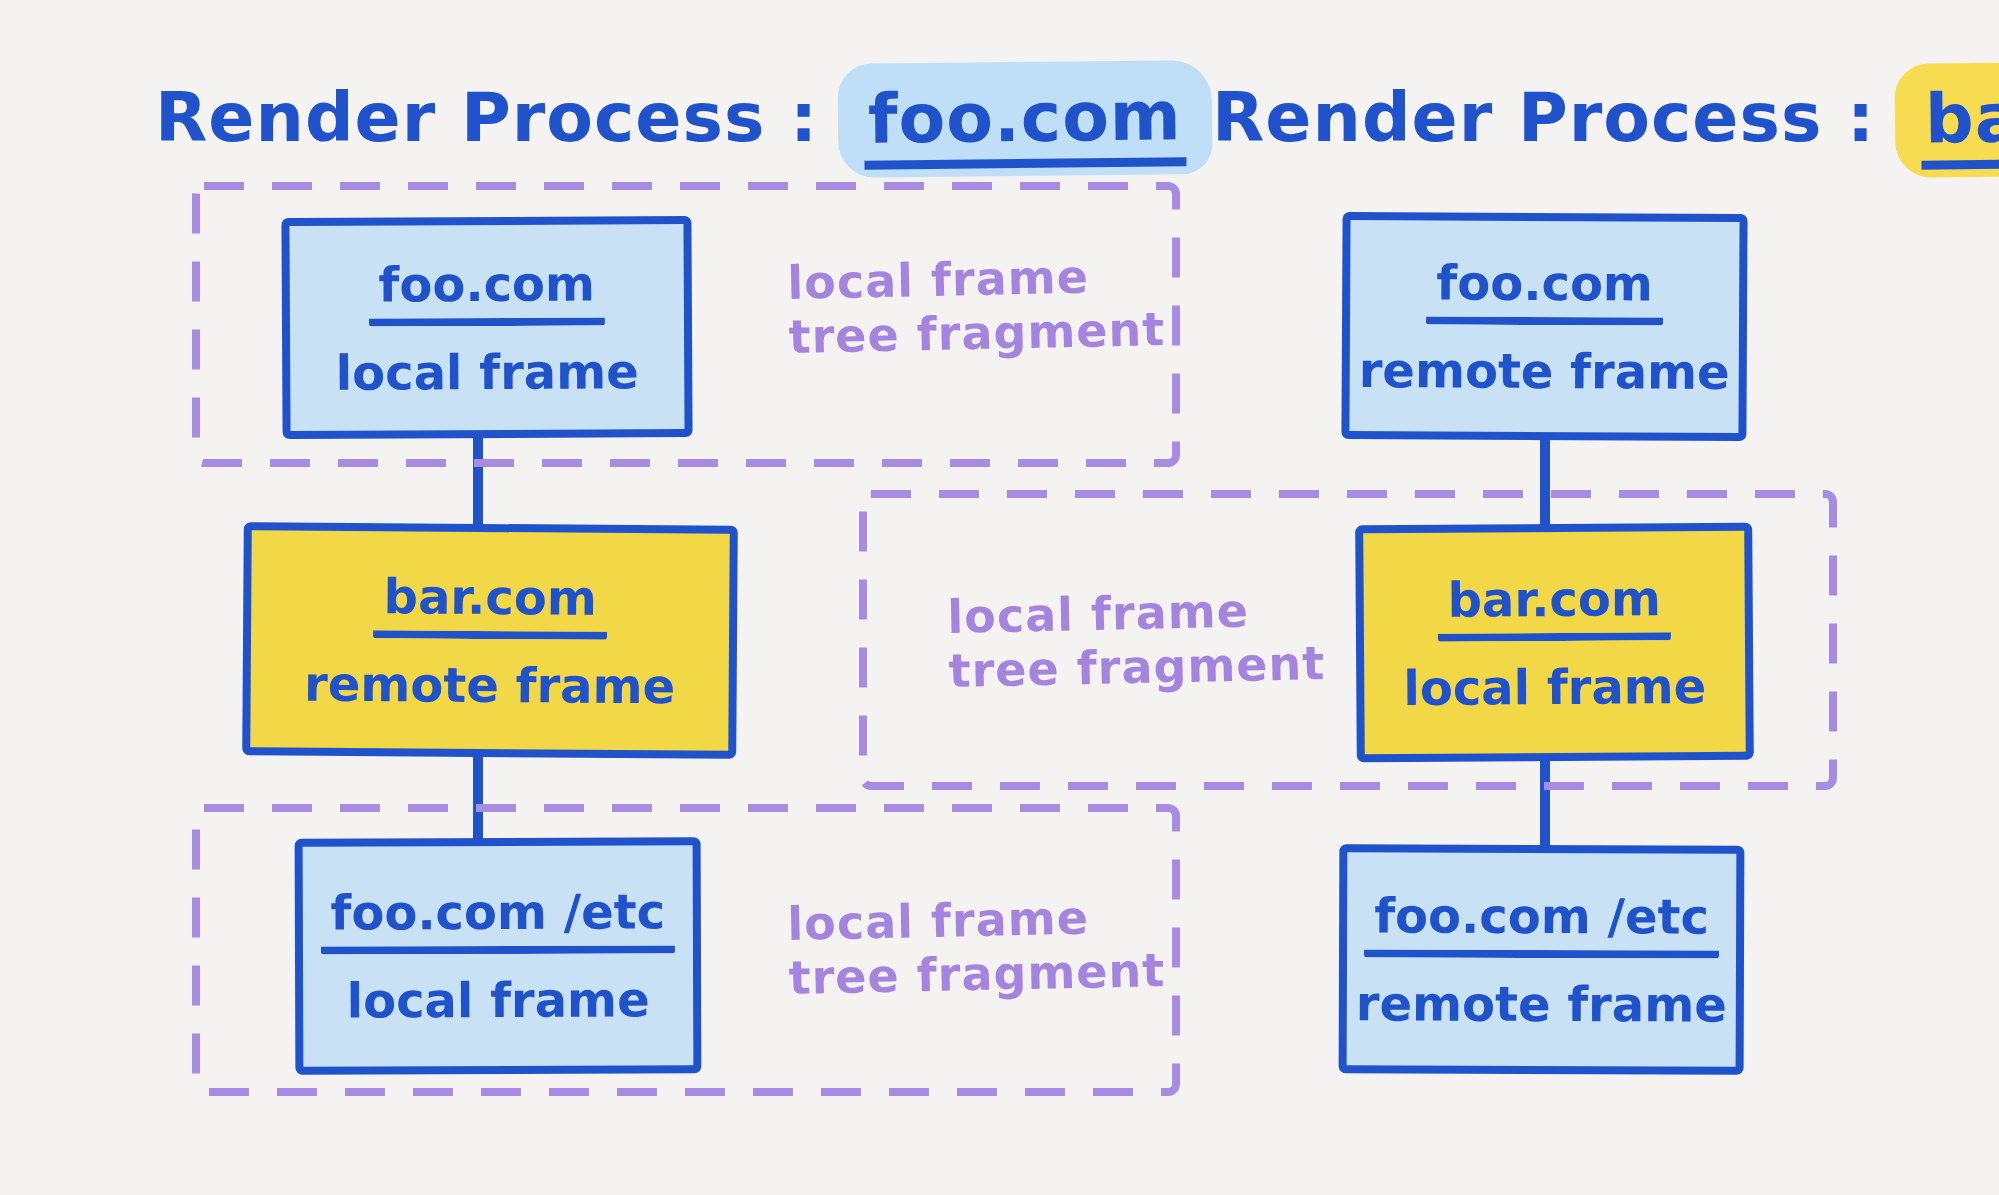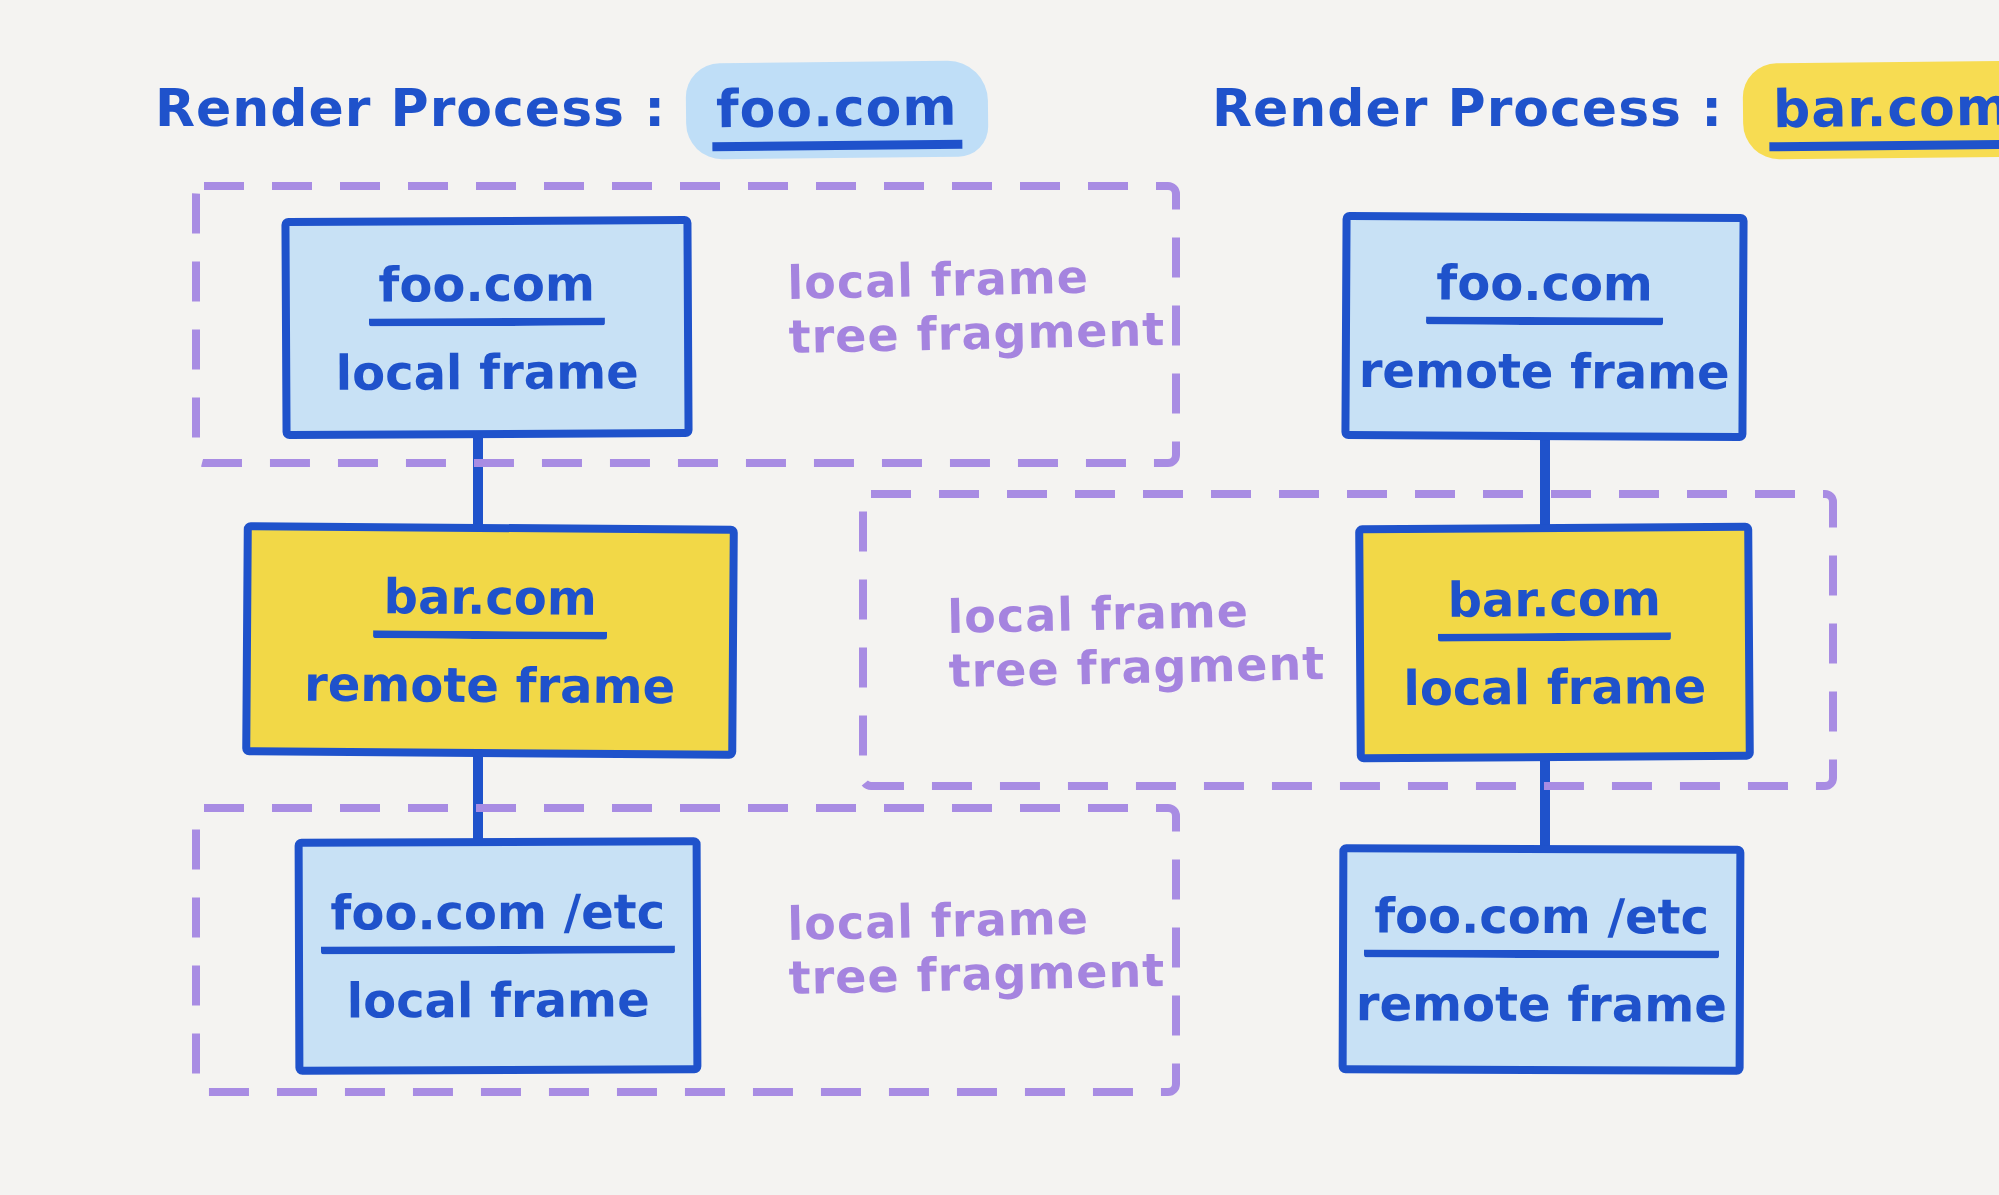--- a/index.html
+++ b/index.html
@@ -25,21 +25,21 @@
     position:absolute;left:0;top:0;width:1999px;height:1195px;
     z-index:1;
   }
   
   .proc-title{
     position:absolute;
     display:flex;align-items:baseline;gap:20px;
     z-index:3;
     color:var(--ink);
     font-weight:bold;
-    font-size:52px;
+    font-size:68px;
     letter-spacing:1px;
     white-space:nowrap;
   }
   .proc-title .domain-hl{
     display:inline-block;
     padding:16px 26px 8px 26px;
     border-radius:34px 40px 30px 36px;
     transform:rotate(-0.6deg);
   }
   .proc-title .domain-text{

